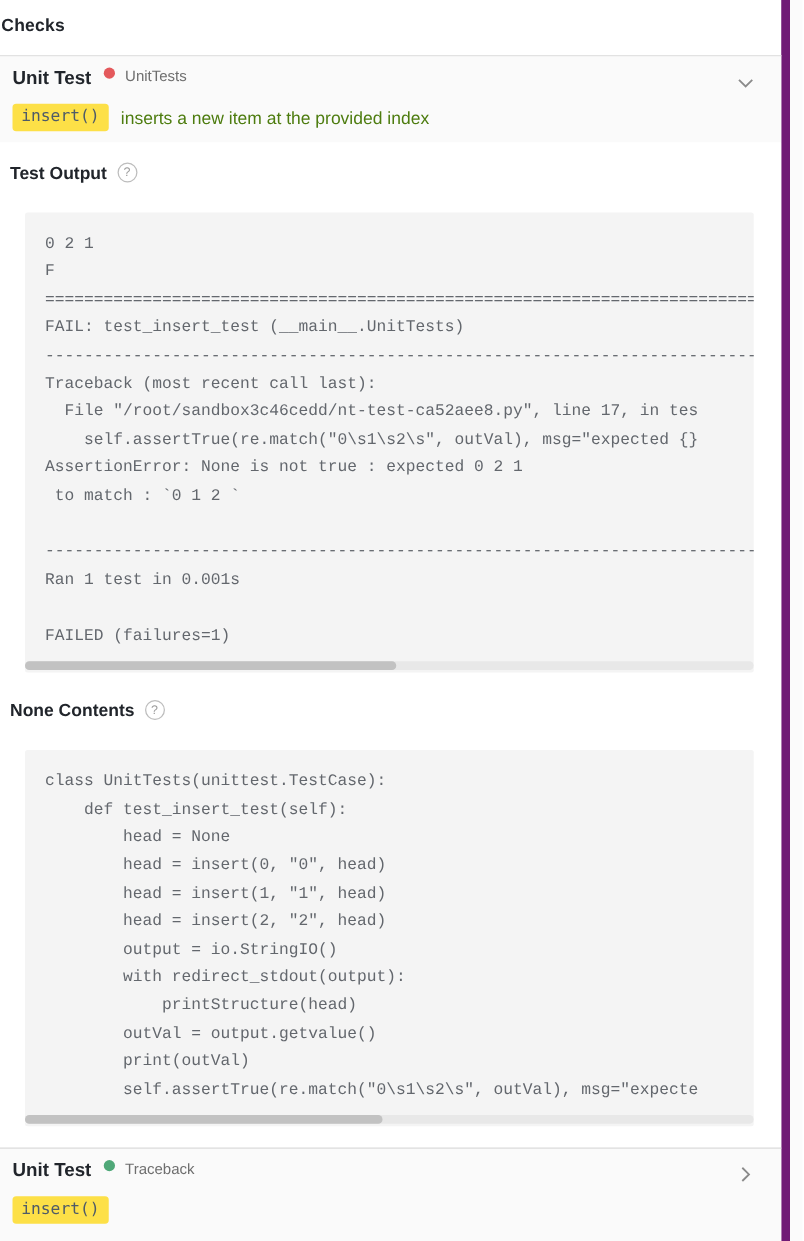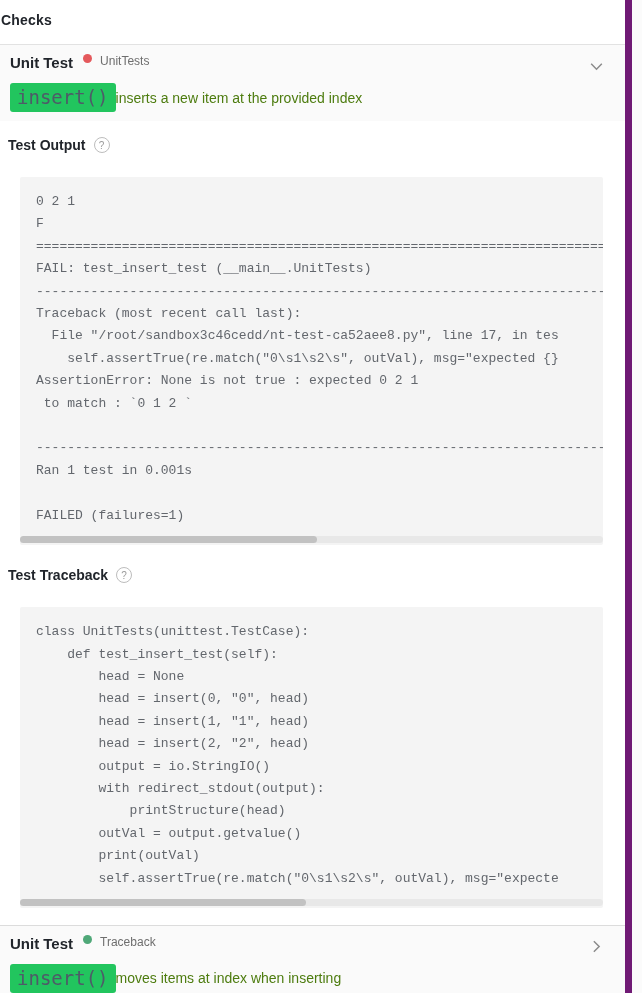--- a/index.html
+++ b/index.html
@@ -26,22 +26,22 @@
     background:#fafafa; border-top:1px solid #e2e2e2;
     padding:9px 20px 9px 10px; cursor:pointer;
   }
   .title-row { display:flex; height:24px; }
   .card-title { font-size:15px; font-weight:bold; color:#21252b; }
   .dot { width:9px; height:9px; border-radius:50%; margin:0 8px 0 10px; flex:0 0 auto; }
   .status { font-size:12px; color:#6e6e6e; }
   .chev { margin-left:auto; display:flex; align-items:center; }
   .desc-row { margin-top:5px; display:flex; align-items:center; }
   .chip {
-    font-family:"DejaVu Sans Mono", monospace; font-size:19px; color:#4e5b68;
-    background:#22c55e; padding:3px 7px 4px; border-radius:3px; 
+    font-family:"DejaVu Sans Mono", monospace; font-size:13px; color:#4e5b68;
+    background:#fde047; padding:3px 7px 4px; border-radius:3px; margin-right:10px;
     white-space:nowrap;
   }
   .desc { font-size:14px; color:#4d7c0f; }
 
   
   .card-body { background:#ffffff; padding:16px 0 17px 8px; }
   .sec-head { display:flex; align-items:center; font-size:14px; font-weight:bold; color:#21252b;text-align:right; }
   .sec-head.second { margin-top:22px; }
   .help {
     width:14px; height:14px; margin-left:8px; flex:0 0 auto;
@@ -118,21 +118,21 @@
 --------------------------------------------------------------------------------
 Ran 1 test in 0.001s
 
 FAILED (failures=1)</pre>
       <div class="hscroll">
         <div class="thumb w51"></div>
       </div>
     </div>
 
     <div class="sec-head second">
-      <span>Test Traceback</span>
+      <span>None Contents</span>
       <span class="help">?</span>
     </div>
 
     <div class="codeblock">
       <pre>class UnitTests(unittest.TestCase):
     def test_insert_test(self):
         head = None
         head = insert(0, "0", head)
         head = insert(1, "1", head)
         head = insert(2, "2", head)
@@ -155,19 +155,18 @@
       <span class="dot" style="background: rgb(79, 168, 120);"></span>
       <span class="status">Traceback</span>
       <span class="chev">
         <svg width="17" height="17" viewBox="0 0 16 16">
             <polyline points="5.5,3 10.5,8 5.5,13" fill="none" stroke="#8b8b8b" stroke-width="1.4"></polyline>
           </svg>
       </span>
     </div>
     <div class="desc-row">
       <span class="chip">insert()</span>
-      <span class="desc">moves items at index when inserting</span>
     </div>
   </div>
 
 </div>
 
 <div class="gutter"></div>
 
 </body></html>

